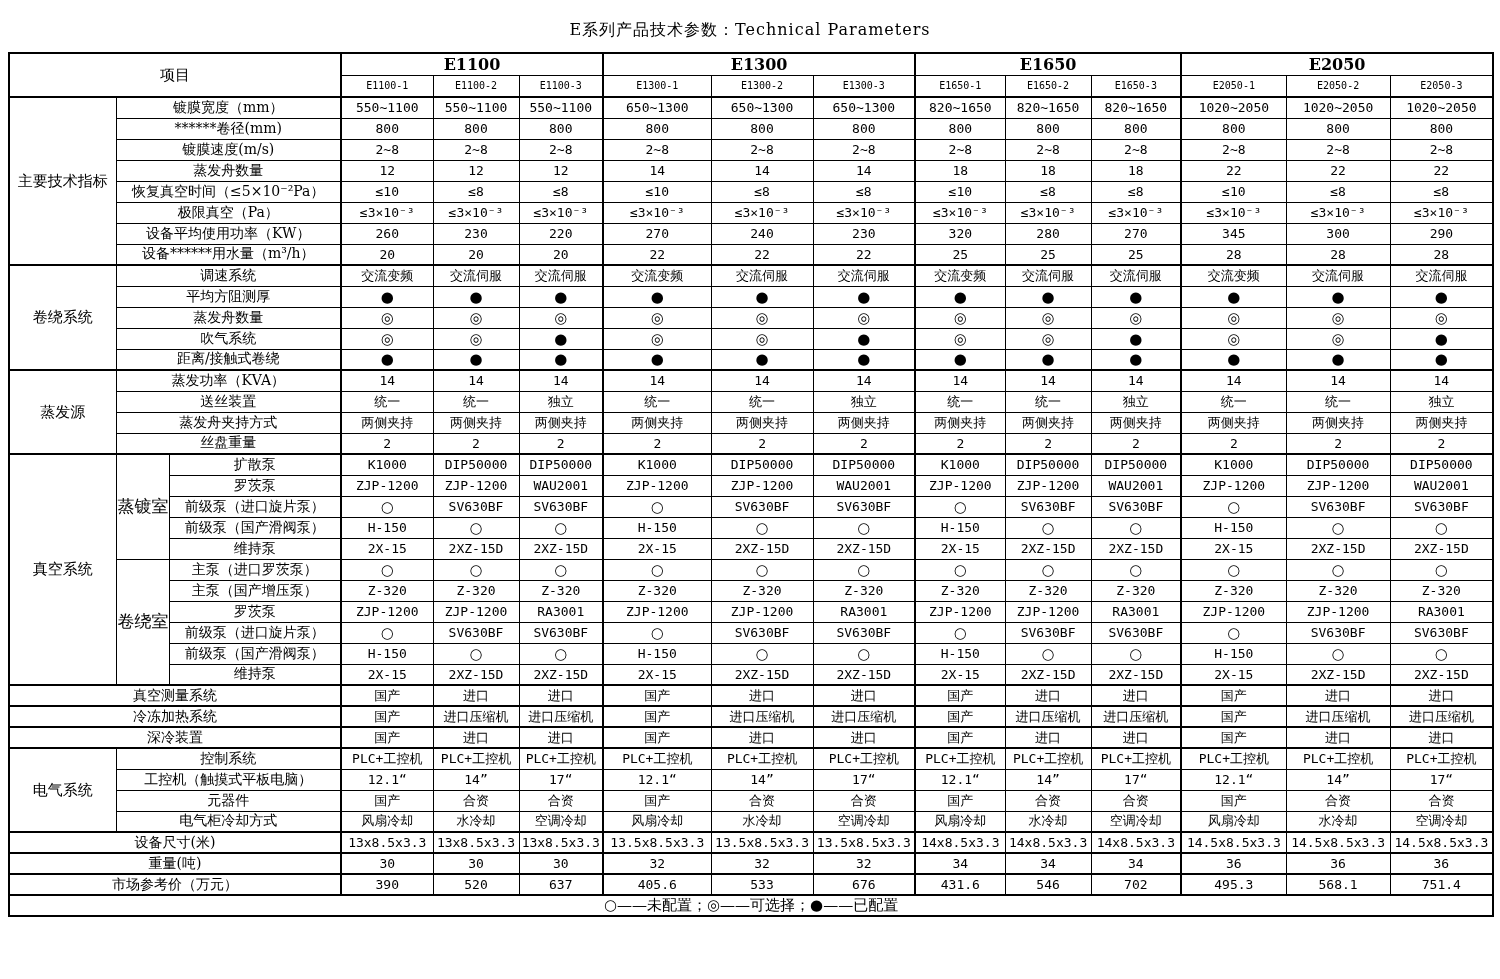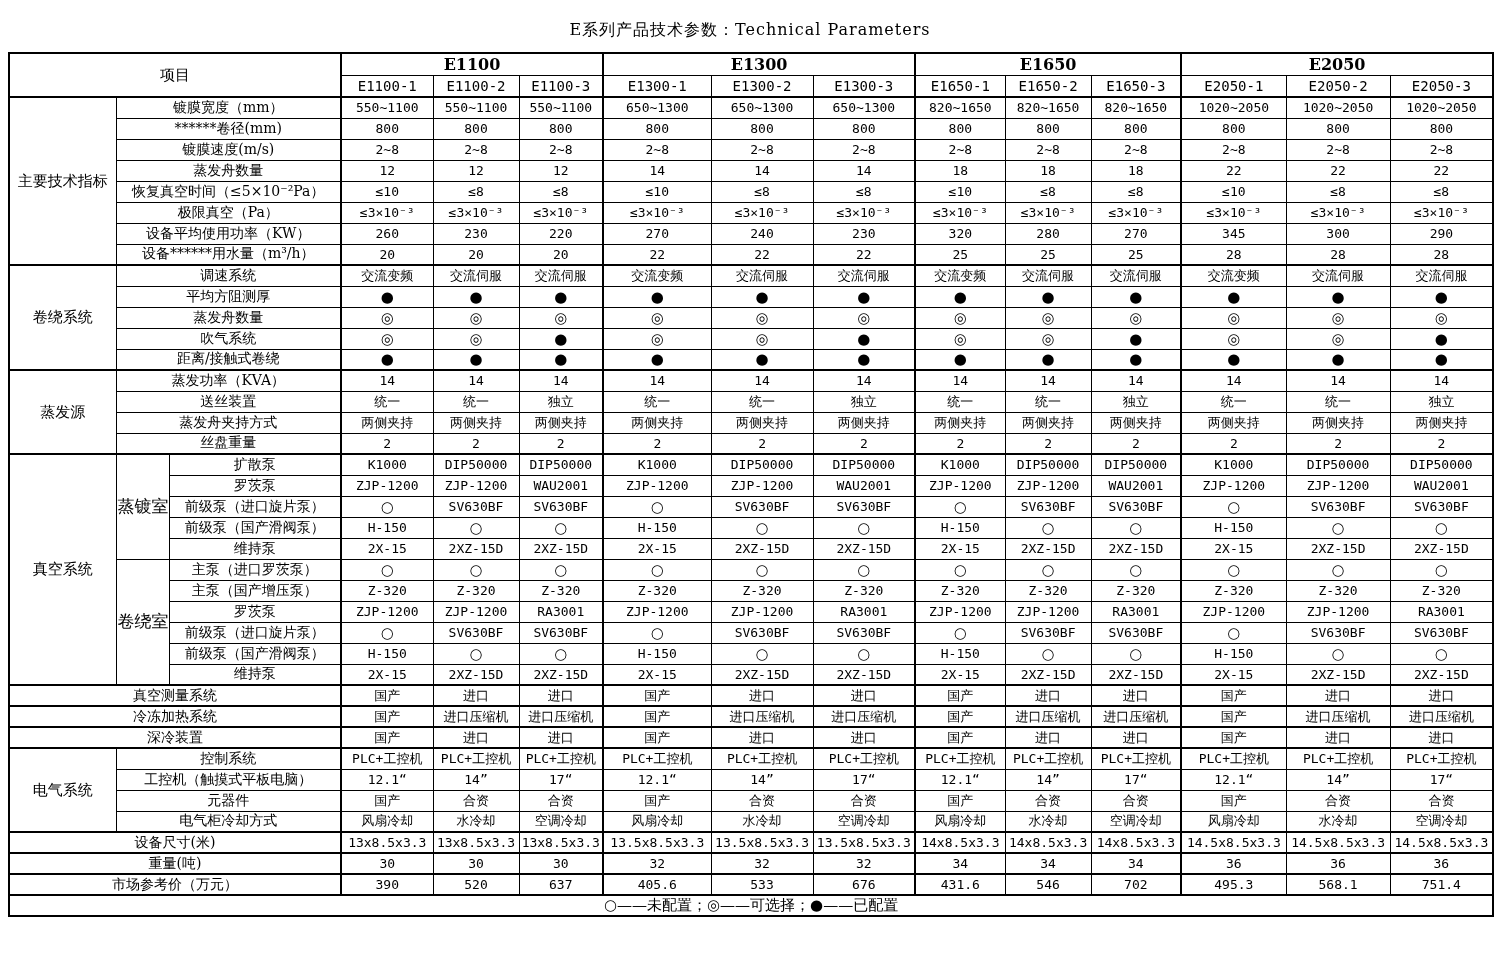--- a/index.html
+++ b/index.html
@@ -4,21 +4,21 @@
 <style>
   html,body{margin:0;padding:0;background:#ffffff;}
   body{width:1500px;height:979px;color:#000;font-family:"DejaVu Serif","Liberation Serif",serif;}
   .title{text-align:center;font-size:16px;padding:20px 0 11px;letter-spacing:1px;}
   table{border-collapse:collapse;table-layout:fixed;width:1484px;margin:0 8px;border:2px solid #000;height:648px;}
   th,td{border:1px solid #000;padding:0 1px;text-align:center;vertical-align:middle;overflow:hidden;white-space:nowrap;font-weight:normal;}
   thead tr{height:22px;}
   tr{height:21px;}
   .corner{font-size:15px;}
   .ghead{font-size:16px;font-weight:bold;}
-  .mhead{font-size:14px;font-family:"DejaVu Sans Mono","DejaVu Serif",monospace;}
+  .mhead{font-size:10px;font-family:"DejaVu Sans Mono","DejaVu Serif",monospace;}
   .glabel{font-size:15px;}
   .slabel{font-size:17px;}
   .rlabel{font-size:14px;}
   .val{font-size:13px;font-family:"DejaVu Sans Mono","DejaVu Serif",monospace;}
   .sym{font-size:15px;font-family:"DejaVu Sans","Liberation Sans",sans-serif;}
   .gb{border-left:2px solid #000;}
   tr.sec>td{border-top:2px solid #000;}
   thead tr.models th{border-bottom:2px solid #000;}
   .legend{font-size:15px;}
 </style>

